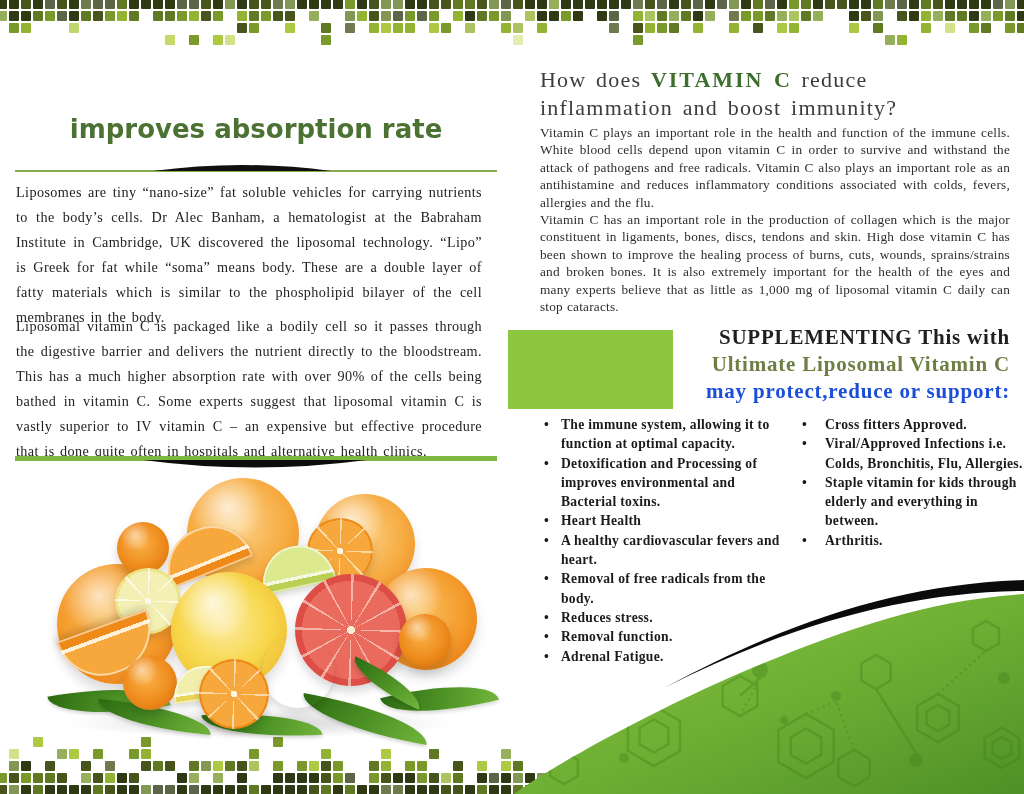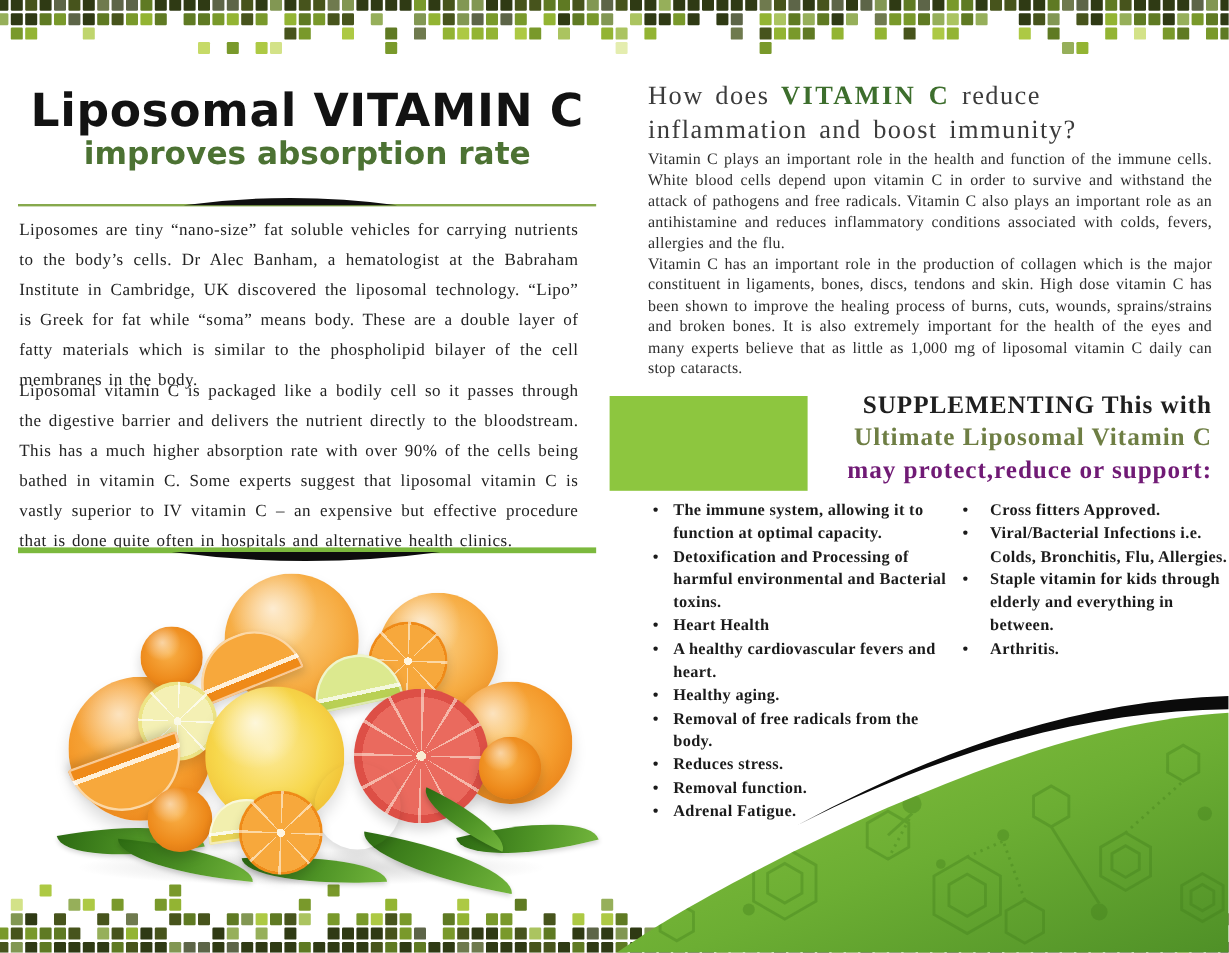--- a/index.html
+++ b/index.html
@@ -70,21 +70,21 @@
   .panel-right{position:absolute;left:504px;top:0;width:520px;height:794px;}
   .rq{position:absolute;left:36px;top:66px;width:462px;margin:0;font-weight:normal;
       font-size:22px;line-height:28px;color:#3c3c3c;letter-spacing:1.2px;word-spacing:3px;}
   .rq .hl{color:#3d6e2d;font-weight:bold;letter-spacing:2px;}
   .rp-body{position:absolute;left:36px;top:124px;width:470px;font-size:13.3px;
            line-height:17.4px;text-align:justify;letter-spacing:.2px;word-spacing:.5px;color:#2e2e2e;}
   .rp-body p{margin:0;}
   .green-block{position:absolute;left:4px;top:330px;width:165px;height:79px;background:#8dc63f;}
   .supp{position:absolute;left:168px;top:324px;width:338px;text-align:right;font-weight:bold;}
   .supp div{font-size:21px;line-height:27px;letter-spacing:.8px;}
-  .s1{color:#1f1f1f;} .s2{color:#6e7e44;} .s3{color:#701a75;}
+  .s1{color:#1f1f1f;} .s2{color:#6e7e44;} .s3{color:#1d4ed8;}
   .benefits{position:absolute;top:415px;margin:0;padding:0;list-style:none;z-index:4;
             font-weight:bold;font-size:13.6px;line-height:19.3px;color:#1b1b1b;letter-spacing:.3px;}
   .col1{left:38px;width:252px;}
   .col2{left:294px;width:226px;}
   .benefits li{position:relative;padding-left:19px;margin:0;}
   .benefits li::before{content:"\2022";position:absolute;left:2px;}
   .col2 li{padding-left:27px;}
   .col2 li::before{left:4px;}
 
   
@@ -522,21 +522,20 @@
       <div class="sq"></div>
       <div class="sq"></div>
       <div class="sq"></div>
       <div class="sq"></div>
       <div class="sq"></div>
       <div class="sq"></div>
       <div class="sq"></div>
     </div>
 
   <section class="panel-left">
-    <h1 class="lp-title">Liposomal VITAMIN C</h1>
     <h2 class="lp-sub">improves absorption rate</h2>
 
     <div class="divider d1">
       <svg width="482" height="14" viewBox="0 0 482 14">
         <rect x="0" y="10" width="482" height="2" fill="#86a94c"></rect>
         <path d="M138,11 Q227,-1 316,11 Z" fill="#101010"></path>
       </svg>
     </div>
 
     <p class="body-left p1">Liposomes are tiny “nano-size” fat soluble vehicles for carrying nutrients to the body’s cells. Dr Alec Banham, a hematologist at the Babraham Institute in Cambridge, UK discovered the liposomal technology. “Lipo” is Greek for fat while “soma” means body. These are a double layer of fatty materials which is similar to the phospholipid bilayer of the cell membranes in the body.</p>
@@ -588,32 +587,31 @@
     <div class="green-block"></div>
 
     <div class="supp">
       <div class="s1">SUPPLEMENTING This with</div>
       <div class="s2">Ultimate Liposomal Vitamin C</div>
       <div class="s3">may protect,reduce or support:</div>
     </div>
 
     <ul class="benefits col1">
         <li>The immune system, allowing it to function at optimal capacity.</li>
-        <li>Detoxification and Processing of harmful environmental and Bacterial toxins.</li>
+        <li>Detoxification and Processing of improves environmental and Bacterial toxins.</li>
         <li>Heart Health</li>
         <li>A healthy cardiovascular fevers and heart.</li>
-        <li>Healthy aging.</li>
         <li>Removal of free radicals from the body.</li>
         <li>Reduces stress.</li>
         <li>Removal function.</li>
         <li>Adrenal Fatigue.</li>
       </ul>
     <ul class="benefits col2">
         <li>Cross fitters Approved.</li>
-        <li>Viral/Bacterial Infections i.e. Colds, Bronchitis, Flu, Allergies.</li>
+        <li>Viral/Approved Infections i.e. Colds, Bronchitis, Flu, Allergies.</li>
         <li>Staple vitamin for kids through elderly and everything in between.</li>
         <li>Arthritis.</li>
       </ul>
   </section>
 
   <svg id="swoosh" viewBox="0 0 520 216">
     <defs>
       <linearGradient id="sg" x1="0" y1="0" x2="1" y2="1">
         <stop offset="0" stop-color="#8bc542"></stop>
         <stop offset="0.55" stop-color="#6cae33"></stop>

